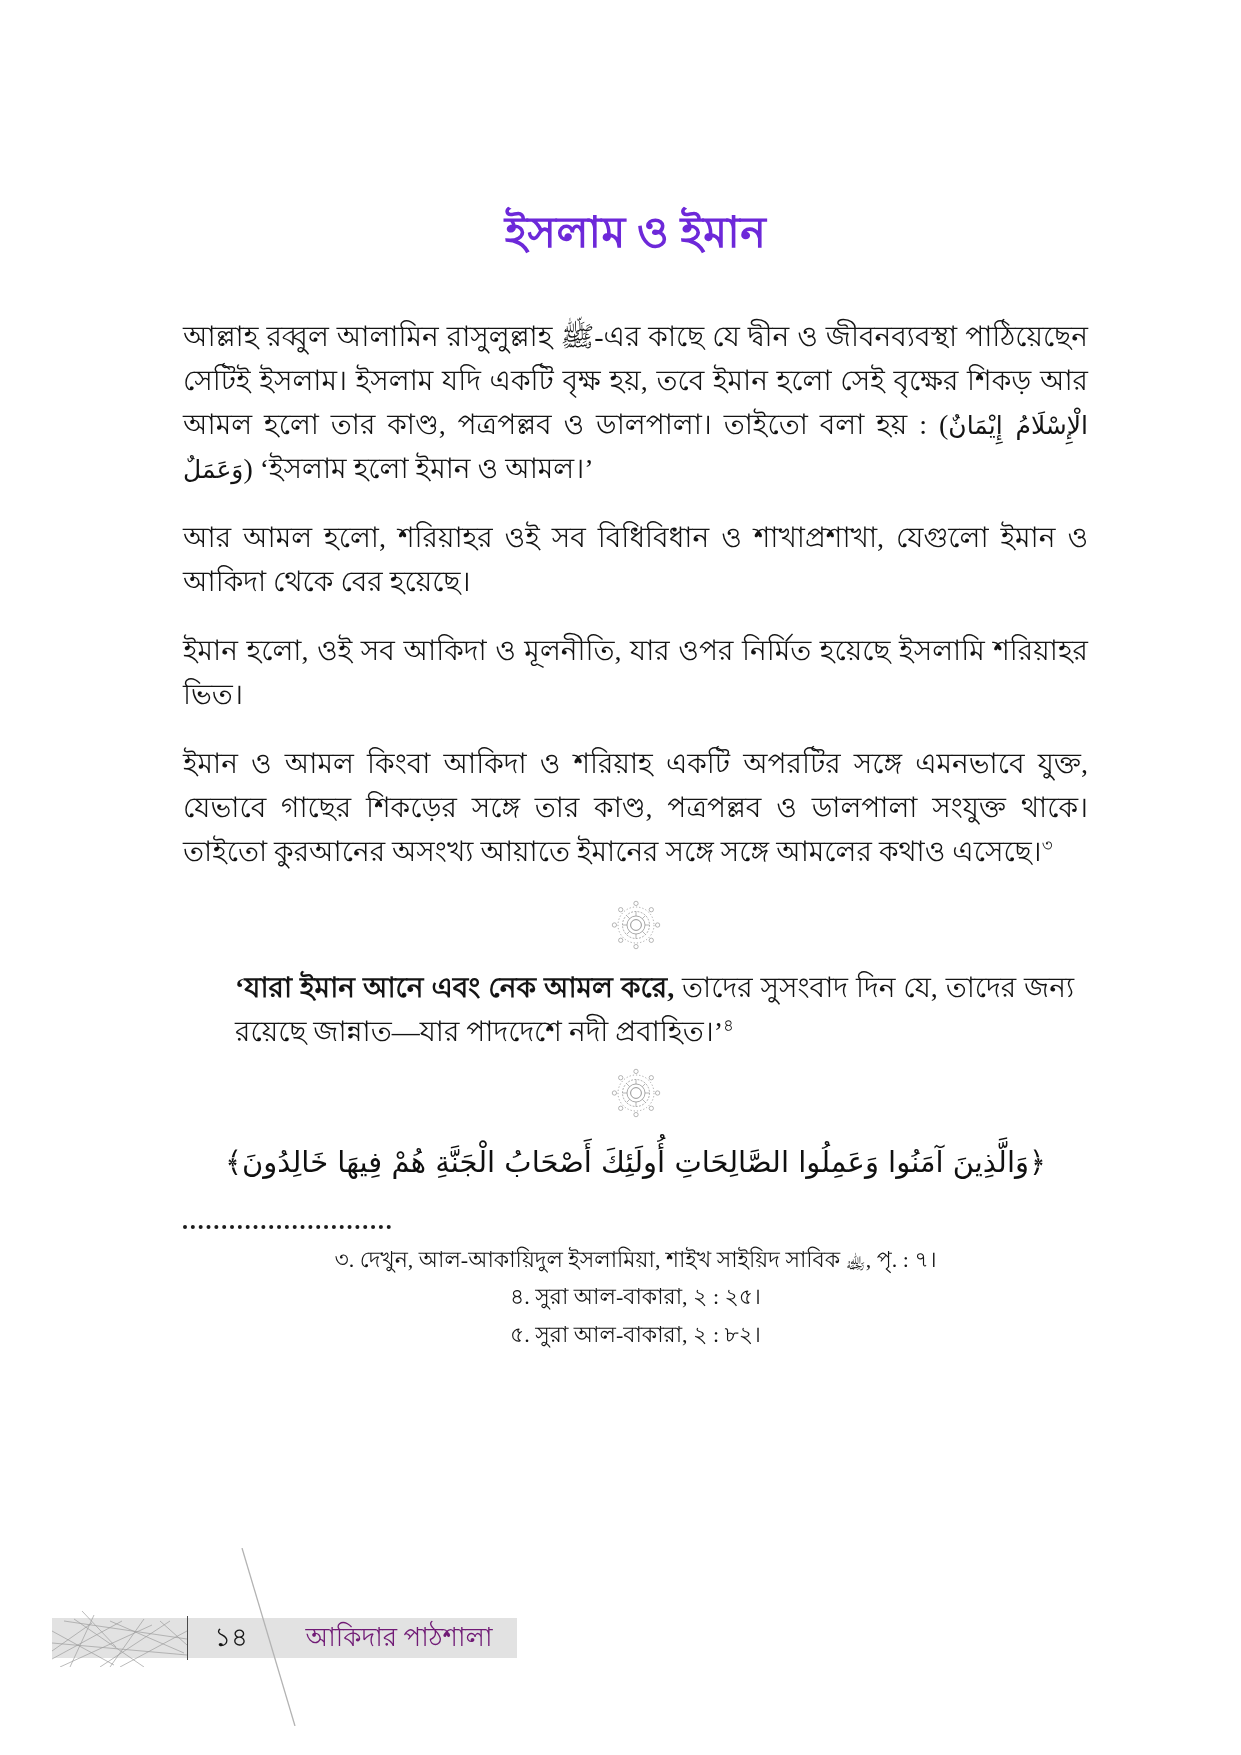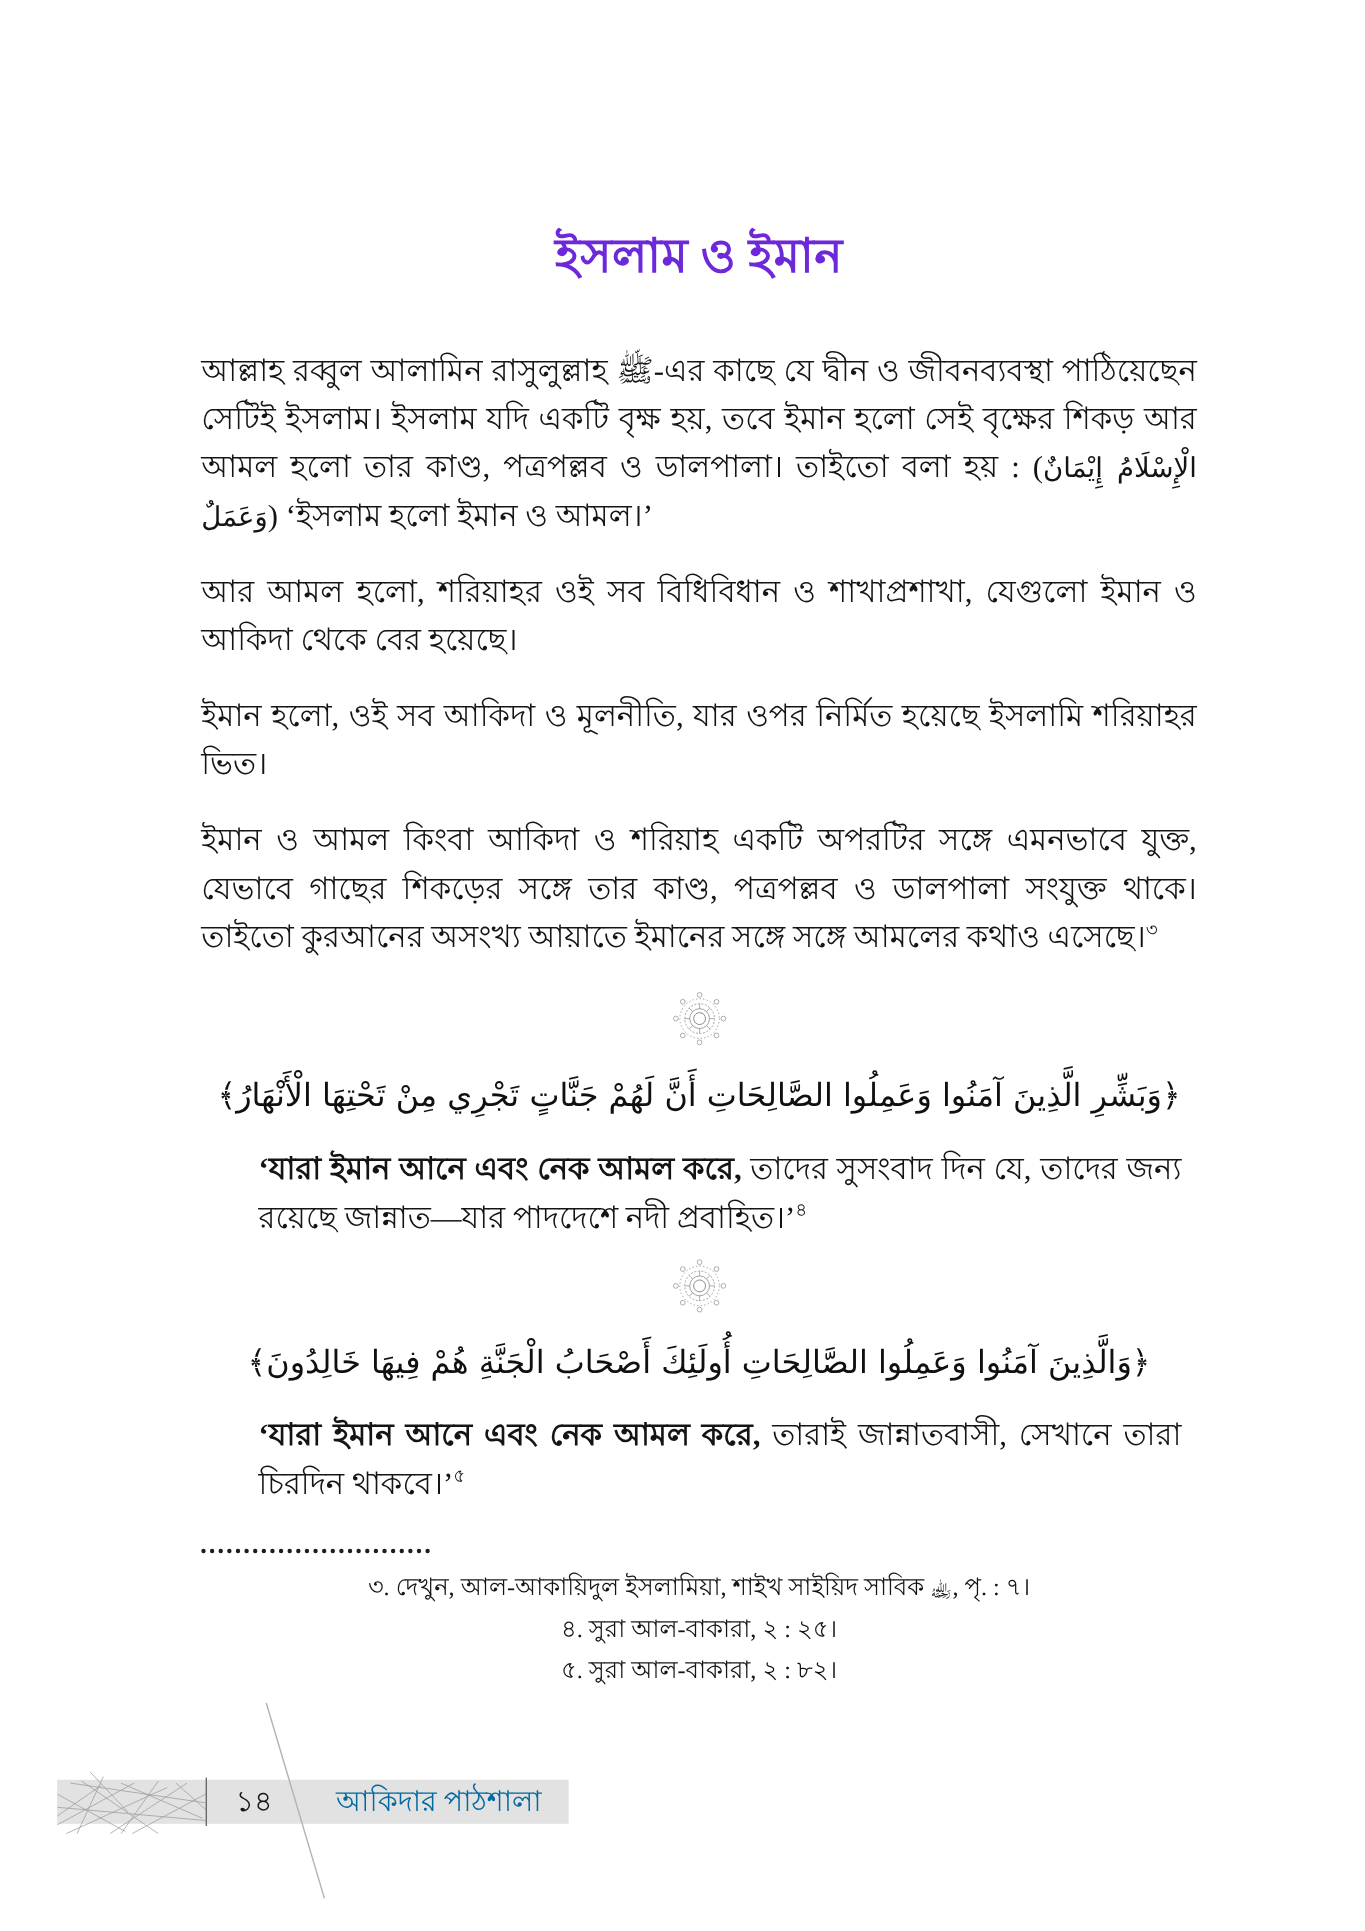--- a/index.html
+++ b/index.html
@@ -42,21 +42,21 @@
     background:#e2e2e2;
   }
   .footer-pattern { position:absolute; left:0; top:-9px; }
   .footer-vline { position:absolute; left:135px; top:-2px; width:1px; height:44px; background:#4a4a4a; }
   .footer-pagenum {
     position:absolute; left:146px; top:0; width:66px; height:36px; line-height:40px;
     text-align:center; font-size:26px; color:#151515;
   }
   .footer-booktitle {
     position:absolute; left:240px; top:0; width:214px; height:24px; line-height:40px;
-    text-align:center; font-size:26px; color:#0369a1;
+    text-align:center; font-size:26px; color:#701a75;
   }
   .footer-slash { position:absolute; left:233px; top:1548px; }
 </style>
 </head>
 <body>
 
 <div class="page">
   <div class="content">
 
     <h1 class="page-title">ইসলাম ও ইমান</h1>
@@ -93,21 +93,20 @@
               <circle cx="54" cy="30" r="2.4"></circle>
             <circle cx="13" cy="13" r="2.4"></circle>
               <circle cx="47" cy="13" r="2.4"></circle>
             <circle cx="13" cy="47" r="2.4"></circle>
               <circle cx="47" cy="47" r="2.4"></circle>
           </g>
         </g>
       </svg>
     </div>
 
-    <p class="quran-verse">﴿وَبَشِّرِ الَّذِينَ آمَنُوا وَعَمِلُوا الصَّالِحَاتِ أَنَّ لَهُمْ جَنَّاتٍ تَجْرِي مِنْ تَحْتِهَا الْأَنْهَارُ﴾</p>
 
     <p class="verse-translation"><span class="lead">‘যারা ইমান আনে এবং নেক আমল করে,</span><span> তাদের সুসংবাদ দিন যে, তাদের জন্য রয়েছে জান্নাত—যার পাদদেশে নদী প্রবাহিত।’</span><sup class="fn-ref">৪</sup></p>
 
     <div class="ornament-wrap">
       <svg width="54" height="54" viewBox="0 0 60 60">
         <g fill="none" stroke="#8a8a8a">
           <circle cx="30" cy="30" r="6" stroke-width="1"></circle>
           <circle cx="30" cy="30" r="10" stroke-width="0.8"></circle>
           <circle cx="30" cy="30" r="15" stroke-width="0.8" stroke-dasharray="2 1.6"></circle>
           <circle cx="30" cy="30" r="20" stroke-width="0.8" stroke-dasharray="1.4 2.2"></circle>
@@ -130,21 +129,20 @@
               <circle cx="47" cy="13" r="2.4"></circle>
             <circle cx="13" cy="47" r="2.4"></circle>
               <circle cx="47" cy="47" r="2.4"></circle>
           </g>
         </g>
       </svg>
     </div>
 
     <p class="quran-verse">﴿وَالَّذِينَ آمَنُوا وَعَمِلُوا الصَّالِحَاتِ أُولَئِكَ أَصْحَابُ الْجَنَّةِ هُمْ فِيهَا خَالِدُونَ﴾</p>
 
-    <p class="verse-translation"><span class="lead">‘যারা ইমান আনে এবং নেক আমল করে,</span><span> তারাই জান্নাতবাসী, সেখানে তারা চিরদিন থাকবে।’</span><sup class="fn-ref">৫</sup></p>
 
     <div class="footnote-divider"></div>
 
     <div class="footnotes">
       <p class="footnote-item">৩. দেখুন, আল-আকায়িদুল ইসলামিয়া, শাইখ সাইয়িদ সাবিক ﵀, পৃ. : ৭।</p>
       <p class="footnote-item">৪. সুরা আল-বাকারা, ২ : ২৫।</p>
       <p class="footnote-item">৫. সুরা আল-বাকারা, ২ : ৮২।</p>
     </div>
 
   </div>

